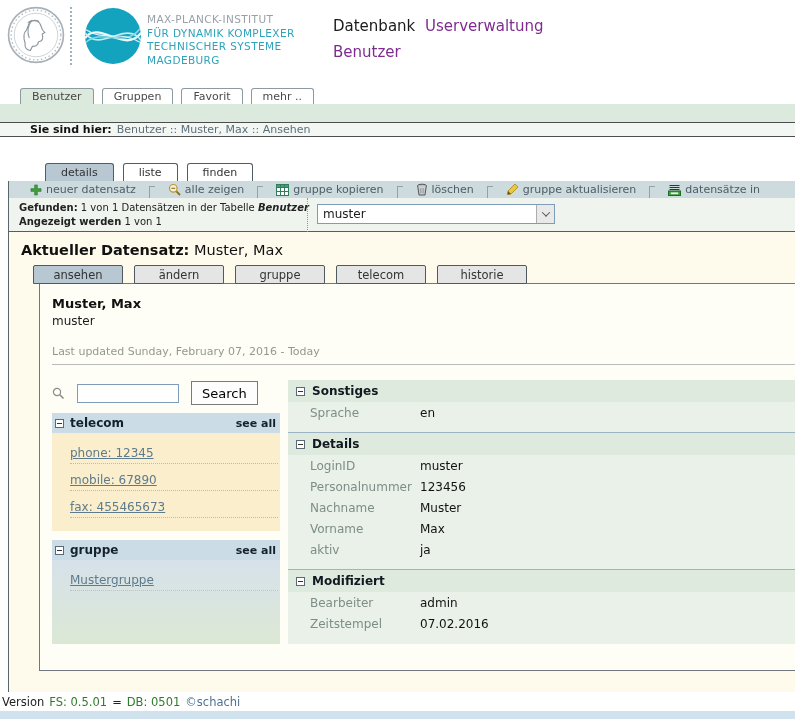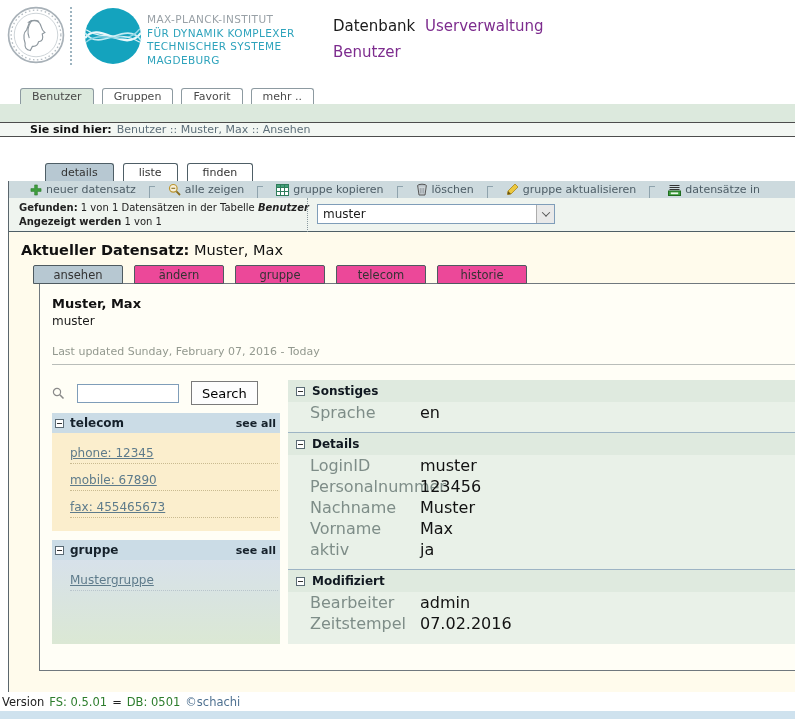--- a/index.html
+++ b/index.html
@@ -66,21 +66,21 @@
     width:18px; height:18px; background:#e9e9e9; border-left:1px solid #adadad;
     display:flex; align-items:center; justify-content:center;
   }
   .chev { width:6px; height:6px; border-right:1.5px solid #555; border-bottom:1.5px solid #555; transform:rotate(45deg) translate(-1px,-1px); }
   
   .record-area { height:460px; background:#fffbec; }
   .current-heading { padding:10px 0 0 12px; font-size:14.5px; color:#111; }
   .ch-label { font-weight:bold; }
   .record-tabs { display:flex; gap:11px; margin:7px 0 0 24px; height:19px; position:relative; z-index:2; }
   .rtab {
-    width:90px; text-align:center; font-size:11.5px; color:#333; background:#ec4899;
+    width:90px; text-align:center; font-size:11.5px; color:#333; background:#e5e5e5;
     border:1px solid #4e5a60; border-radius:2px 2px 0 0; padding-top:2px; cursor:pointer;
   }
   .rtab.active { background:#b7c8d2; }
   .card {
     position:relative; margin:-1px 0 0 30px; width:757px; height:388px;
     background:#fffef6; border:1px solid #70787e; border-right:none; overflow:hidden;
     padding:12px 0 0 12px;
   }
   .rec-title { font-size:13px; font-weight:bold; color:#111; }
   .rec-sub { font-size:12px; margin-top:3px; }
@@ -102,21 +102,21 @@
   .side-link-item { margin:0 2px 0 18px; padding:9px 0 3px 0; border-bottom:1px dotted #c9ba90; font-size:12px; }
   .side-link-item a { color:#5e7b8b; text-decoration:underline; cursor:pointer; }
   .gruppe-box { margin-top:9px; }
   .gruppe-body { height:84px; background:linear-gradient(#d7e1ea,#dbe8d4); }
   .gruppe-body .side-link-item { border-bottom:1px dotted #b9c5cc; padding-top:13px; }
   .rightcol { flex:1; margin-left:8px; background:#e9f1e8; padding-bottom:10px; align-self:flex-start; }
   .panel-sec-header {
     height:22px; background:#dfeadf; display:flex; align-items:center; gap:7px;
     padding-left:8px; font-size:12px; font-weight:bold; color:#101820;
   }
-  .panel-row { display:flex; align-items:center; height:21px; padding-left:22px; font-size:16px; }
+  .panel-row { display:flex; align-items:center; height:21px; padding-left:22px; font-size:12px; }
   .panel-label { width:110px; color:#7e8d88; flex:none; }
   .panel-value { color:#121212; }
   .panel-divider { border-top:1px solid #9db4c4; margin-top:9px; }
   
   .footer { position:absolute; left:2px; top:695px; font-size:11.5px; display:flex; gap:5px; align-items:center; }
   .f-black { color:#222; }
   .f-green { color:#2d7d2d; }
   .f-blue { color:#4f7191; }
   .bottom-bar { position:absolute; left:0; bottom:0; width:795px; height:8px; background:#cfe2ee; }
 </style>

